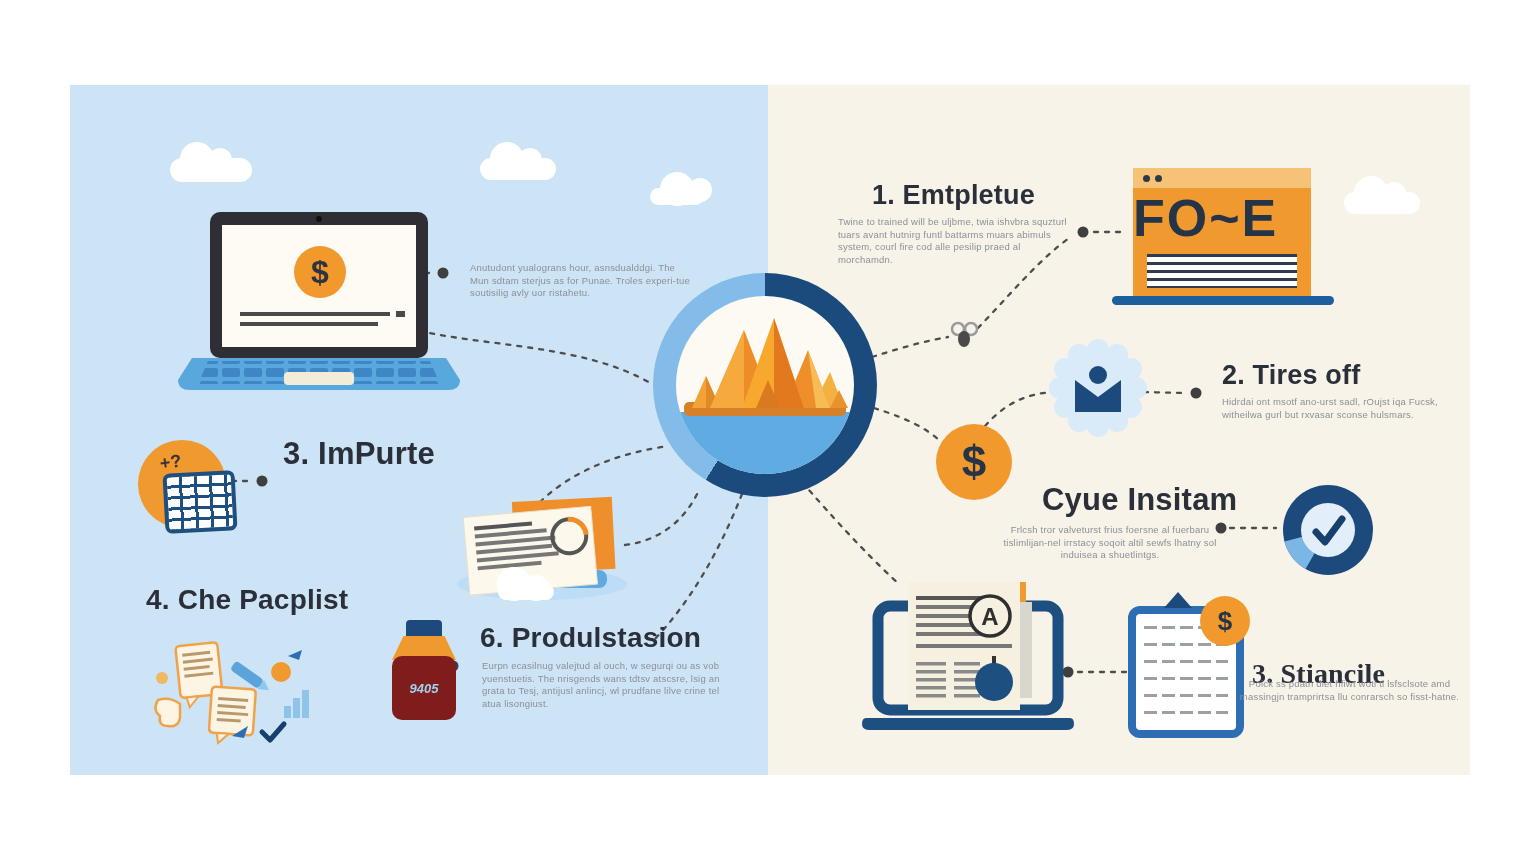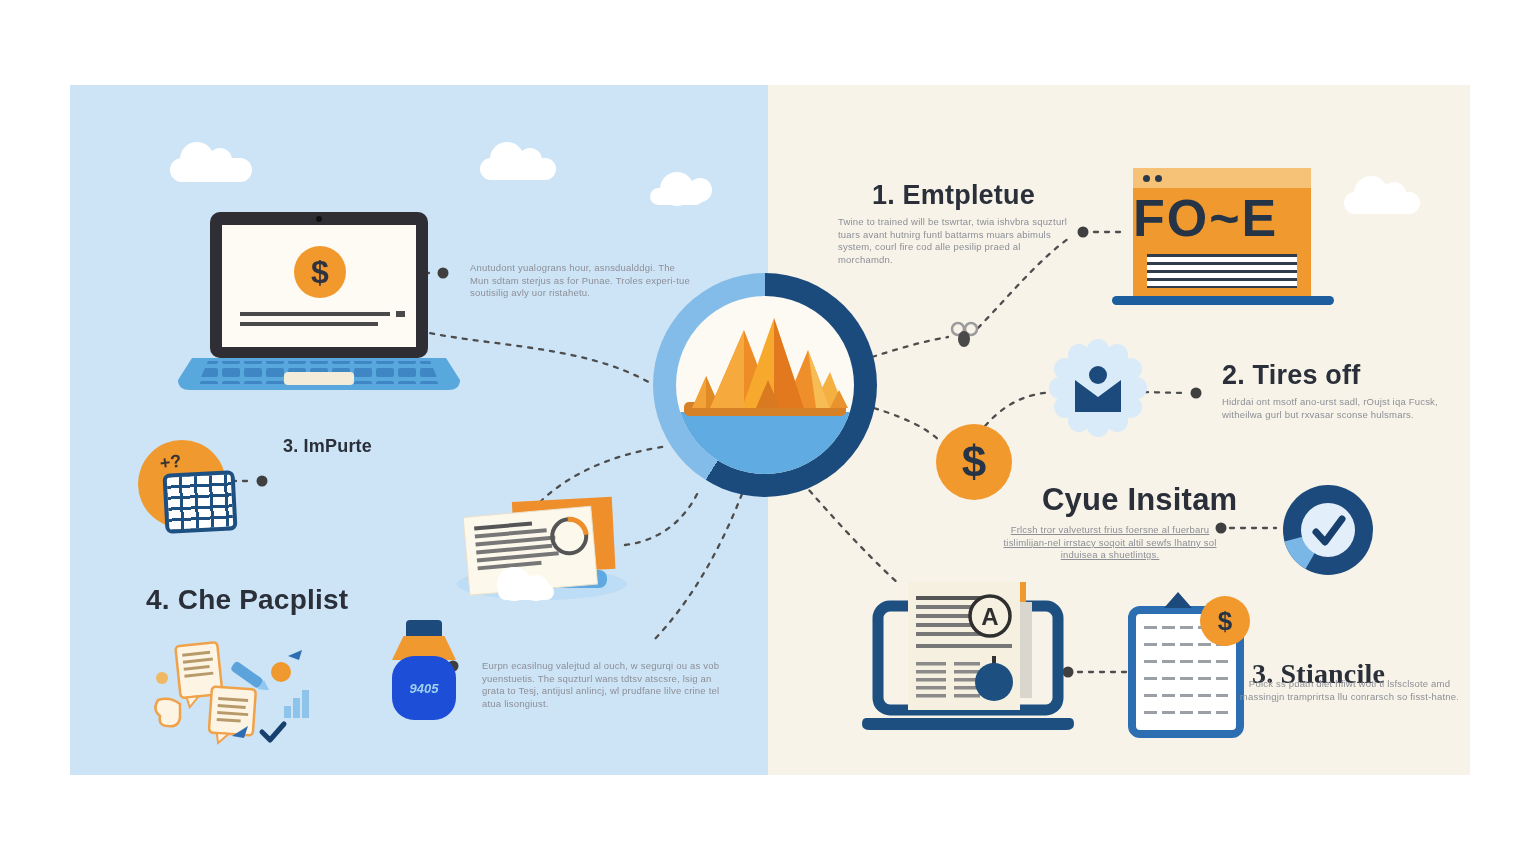--- a/index.html
+++ b/index.html
@@ -30,21 +30,21 @@
   .browser .ttl{position:absolute;left:0;top:22px;width:100%;text-align:left;
         font-weight:700;font-size:52px;color:#253447;letter-spacing:2px;line-height:56px;}
   .browser .stripes{position:absolute;left:14px;right:14px;top:86px;height:34px;
         background:repeating-linear-gradient(to bottom,#2e3c4e 0 3px,#ffffff 3px 8px);}
   .browser-base{position:absolute;left:1112px;top:296px;width:222px;height:9px;border-radius:5px;background:#1d5e9e;}
   
   .bottle{position:absolute;left:392px;top:620px;width:64px;height:100px;}
   .bottle .cap{position:absolute;left:14px;top:0;width:36px;height:20px;background:#1d4a7c;border-radius:4px;}
   .bottle .neck{position:absolute;left:0;top:16px;width:64px;height:24px;background:#f0992e;
         clip-path:polygon(18% 0,82% 0,100% 100%,0 100%);}
-  .bottle .body{position:absolute;left:0;top:36px;width:64px;height:64px;background:#1d4ed8;border-radius:22px;
+  .bottle .body{position:absolute;left:0;top:36px;width:64px;height:64px;background:#7f1d1d;border-radius:10px;
         display:flex;align-items:center;justify-content:center;color:#9fd1f0;font-style:italic;
         font-weight:700;font-size:13px;}
   
   .calcwrap{position:absolute;left:138px;top:436px;width:96px;height:92px;}
   .calc-circle{position:absolute;left:0;top:4px;width:88px;height:88px;border-radius:50%;background:#f0992e;}
   .calc-scribble{position:absolute;left:22px;top:16px;font-weight:700;font-size:18px;color:#3a3530;transform:rotate(-8deg);}
   .calc{position:absolute;left:26px;top:36px;width:64px;height:52px;background:#fff;border:4px solid #1d4f80;
         border-radius:7px;transform:rotate(-3deg);
         background-image:repeating-linear-gradient(to right,transparent 0 12px,#1d4f80 12px 15px),
                          repeating-linear-gradient(to bottom,transparent 0 8px,#1d4f80 8px 11px);}
@@ -291,32 +291,33 @@
     </g>
     <g fill="#8ec3ea">
         <rect x="96" y="112" width="0" height="0"></rect>
       </g>
     <path d="M112,96 l8,8 l14,-16" fill="none" stroke="#17406f" stroke-width="5" stroke-linecap="round" stroke-linejoin="round"></path>
     <path d="M82,100 l16,-10 l-4,12 Z" fill="#2d6db2"></path>
     <path d="M138,20 l14,-6 l-3,10 Z" fill="#2d6db2"></path>
   </svg>
 
   <div class="h" style="left:872px;top:180px;font-size:27px;">1. Emtpletue</div>
-  <div class="b" style="left:838px;top:216px;width:232px;">Twine to trained will be tswrtar, twia ishvbra squzturl tuars avant hutnirg funtl battarms muars abimuls system, courl fire cod alle pesilip praed al morchamdn.</div>
+  <div class="b" style="left:838px;top:216px;width:232px;">Twine to trained will be uljbme, twia ishvbra squzturl tuars avant hutnirg funtl battarms muars abimuls system, courl fire cod alle pesilip praed al morchamdn.</div>
 
   <div class="b" style="left:470px;top:262px;width:225px;">Anutudont yualograns hour, asnsdualddgi. The Mun sdtam sterjus as for Punae. Troles experi-tue soutisilig avly uor ristahetu.</div>
 
-  <div class="h" style="left:283px;top:436px;font-size:18px;">3. ImPurte</div>
+  <div class="h" style="left:283px;top:436px;font-size:31px;">3. ImPurte</div>
 
   <div class="h" style="left:146px;top:584px;font-size:28px;">4. Che Pacplist</div>
 
-  <div class="b" style="left:482px;top:660px;width:255px;">Eurpn ecasilnug valejtud al ouch, w segurqi ou as vob yuenstuetis. The squzturl wans tdtsv atscsre, lsig an grata to Tesj, antijusl anlincj, wl prudfane lilve crine tel atua lisongiust.</div>
+  <div class="h" style="left:480px;top:622px;font-size:28px;">6. Produlstasion</div>
+  <div class="b" style="left:482px;top:660px;width:255px;">Eurpn ecasilnug valejtud al ouch, w segurqi ou as vob yuenstuetis. The nrisgends wans tdtsv atscsre, lsig an grata to Tesj, antijusl anlincj, wl prudfane lilve crine tel atua lisongiust.</div>
 
   <div class="h" style="left:1222px;top:360px;font-size:27px;">2. Tires off</div>
   <div class="b" style="left:1222px;top:396px;width:225px;">Hidrdai ont msotf ano-urst sadl, rOujst iqa Fucsk, witheilwa gurl but rxvasar sconse hulsmars.</div>
 
   <div class="h" style="left:1042px;top:482px;font-size:31px;">Cyue Insitam</div>
-  <div class="b" style="left:1000px;top:524px;width:220px;text-align:center;text-decoration:underline;">Frlcsh tror valveturst frius foersne al fuerbaru tislimlijan-nel irrstacy soqoit altil sewfs lhatny sol induisea a shuetlintgs.</div>
+  <div class="b" style="left:1000px;top:524px;width:220px;text-align:center;">Frlcsh tror valveturst frius foersne al fuerbaru tislimlijan-nel irrstacy soqoit altil sewfs lhatny sol induisea a shuetlintgs.</div>
 
   <div class="h" style="left:1252px;top:658px;font-size:28px;font-family:Liberation Serif, serif;">3. Stiancile</div>
   <div class="b" style="left:1232px;top:678px;width:235px;text-align:center;">Poick ss pdatn diet hfiwt woti tl lsfsclsote amd massingjn tramprirtsa llu conrarsch so fisst-hatne.</div>
 
 </div>
 
 </body></html>

